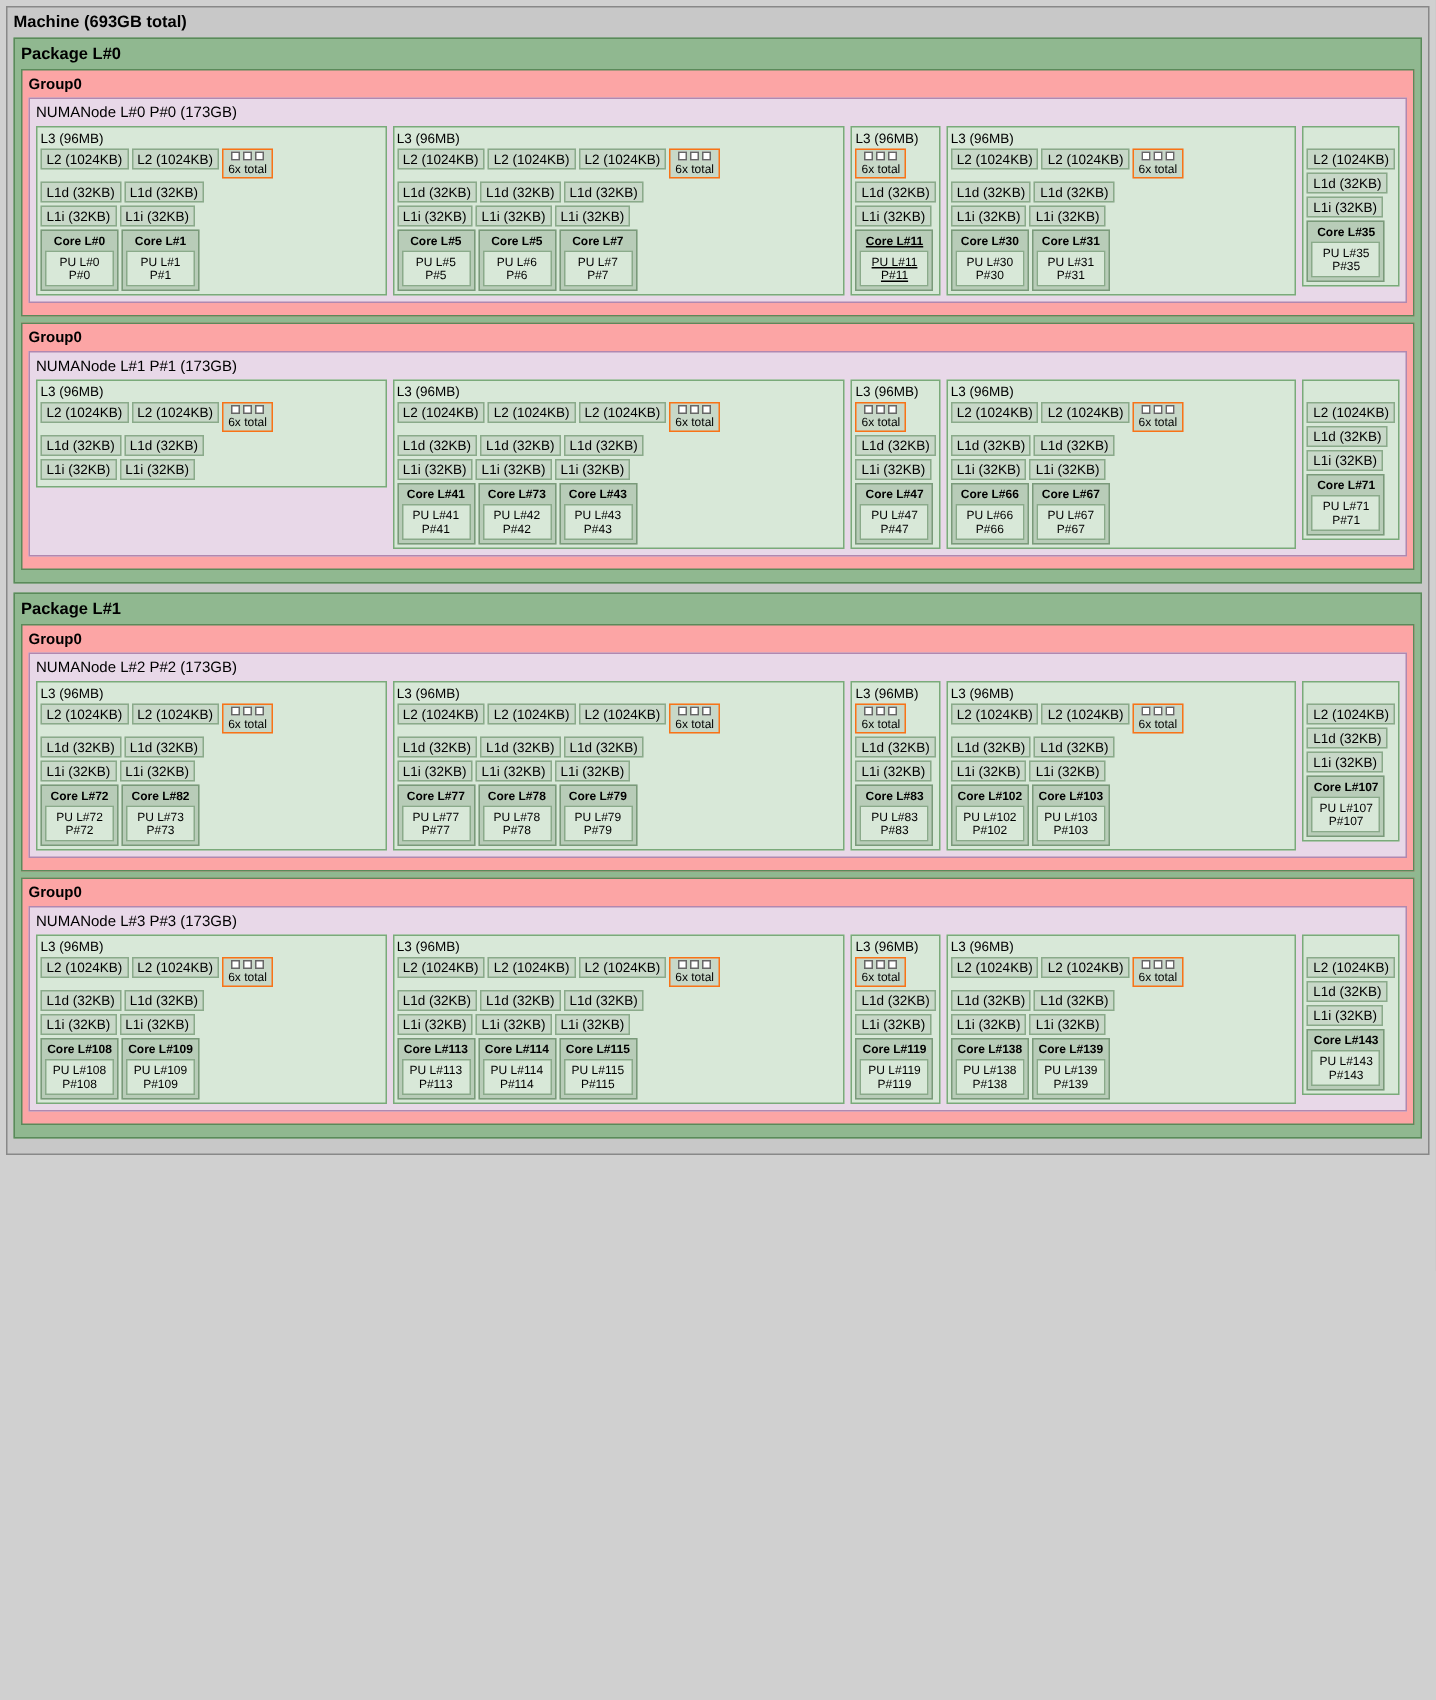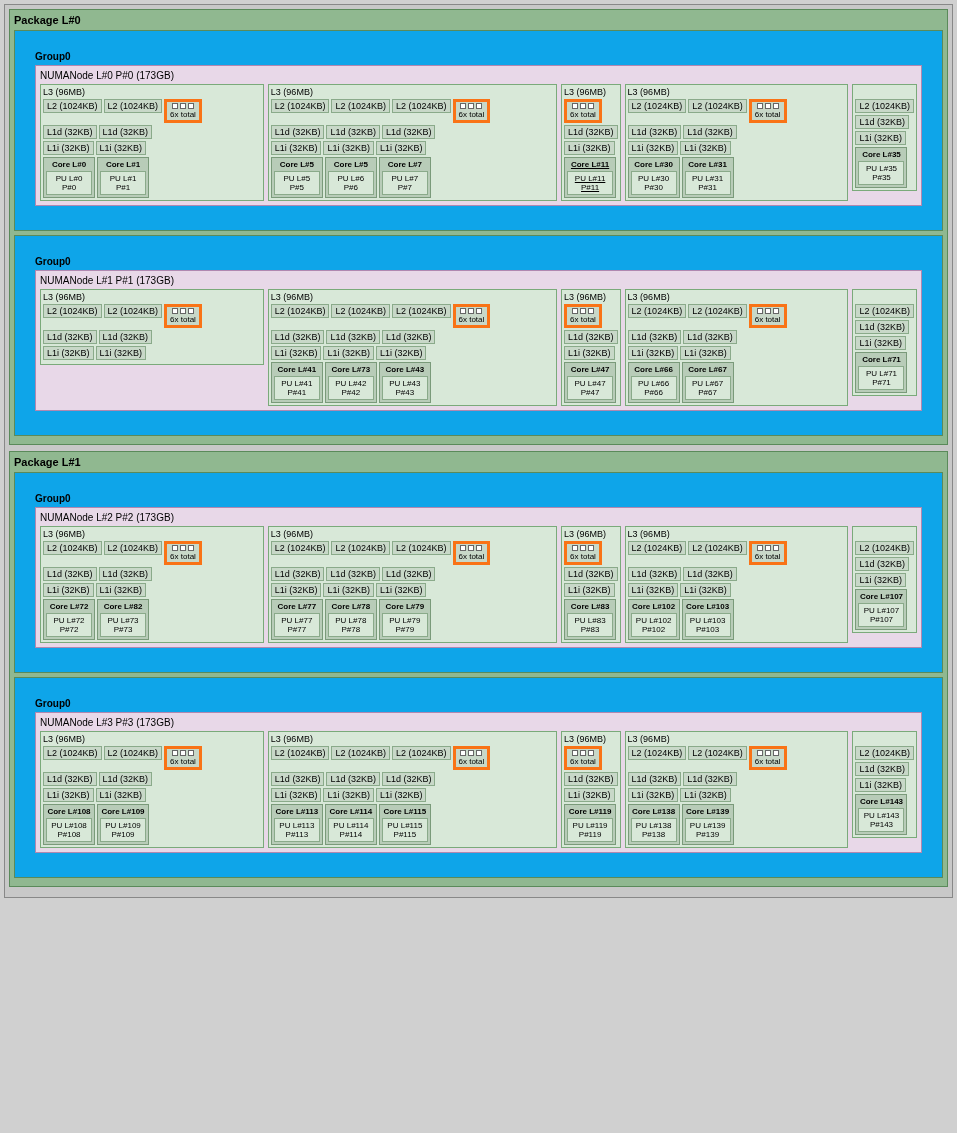--- a/index.html
+++ b/index.html
@@ -24,24 +24,24 @@
       border: 1px solid #5a8a5a;
       margin-bottom: 6px;
       padding: 4px;
     }
     .package-title {
       font-size: 11px;
       font-weight: bold;
       margin-bottom: 4px;
     }
     .group-box {
-      background: #0ea5e9;
+      background: #fca5a5;
       border: 1px solid #5a8a5a;
       margin-bottom: 4px;
-      padding: 20px;
+      padding: 4px;
     }
     .group-title {
       font-size: 10px;
       font-weight: bold;
       margin-bottom: 3px;
     }
     .numa-box {
       background: #e8d8e8;
       border: 1px solid #b088b0;
       padding: 4px;
@@ -54,21 +54,21 @@
     }
     .cache-box {
       background: #c8d8c8;
       border: 1px solid #8aaa8a;
       padding: 1px 3px;
       font-size: 9px;
       white-space: nowrap;
     }
     .more-box {
       background: #c8d8c8;
-      border: 3px solid #f97316;
+      border: 1px solid #f97316;
       padding: 1px 3px;
       font-size: 8px;
       display: flex;
       flex-direction: column;
       align-items: center;
       gap: 1px;
     }
     .more-dots {
       display: flex;
       gap: 2px;
@@ -99,20 +99,21 @@
       padding: 2px 4px;
       font-size: 8px;
       text-align: center;
       width: 100%;
     }
   </style>
 </head>
 <body>
 
 <div class="machine-box">
+  <div class="machine-title">Machine (693GB total)</div>
 
   <div class="package-box">
     <div class="package-title">Package L#0</div>
     <div class="group-box">
       <div class="group-title">Group0</div>
       <div class="numa-box">
         <div class="numa-title">NUMANode L#0 P#0 (173GB)</div>
         <div style="display:flex; gap:4px; flex-wrap:nowrap; align-items:flex-start;">
 
           <div style="border:1px solid #7aaa7a; background:#d8e8d8; padding:2px; flex:1;">

